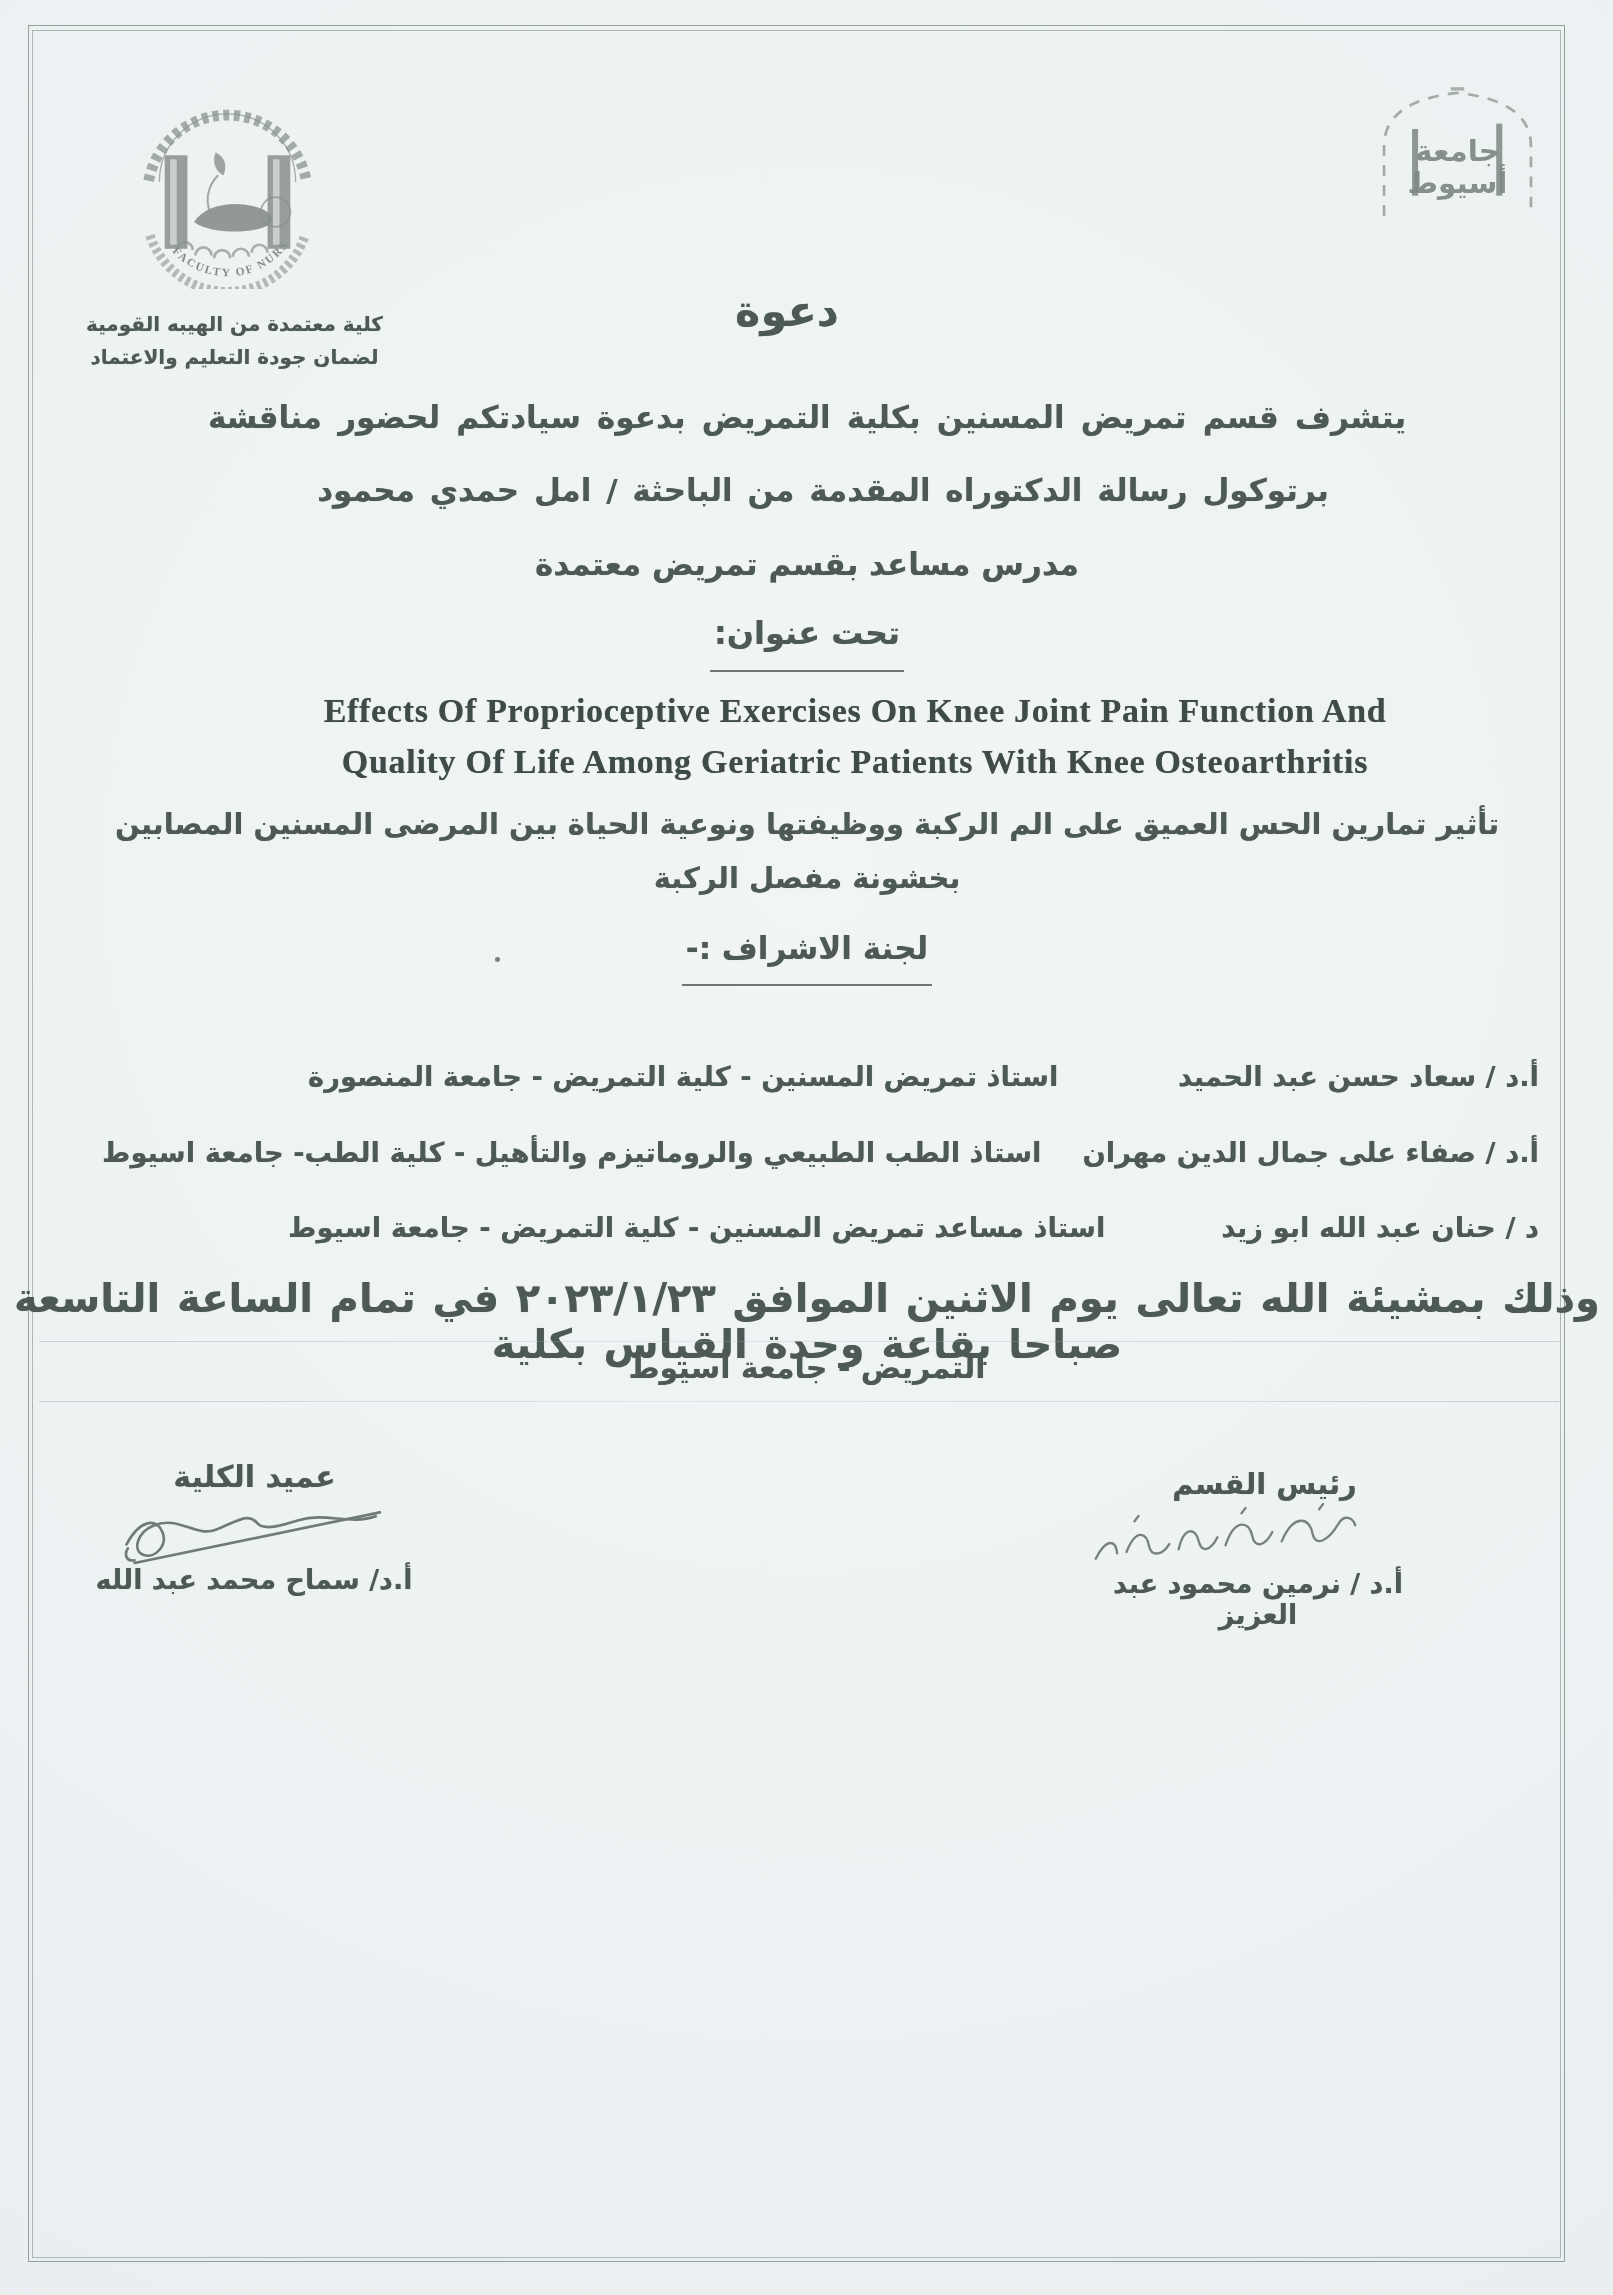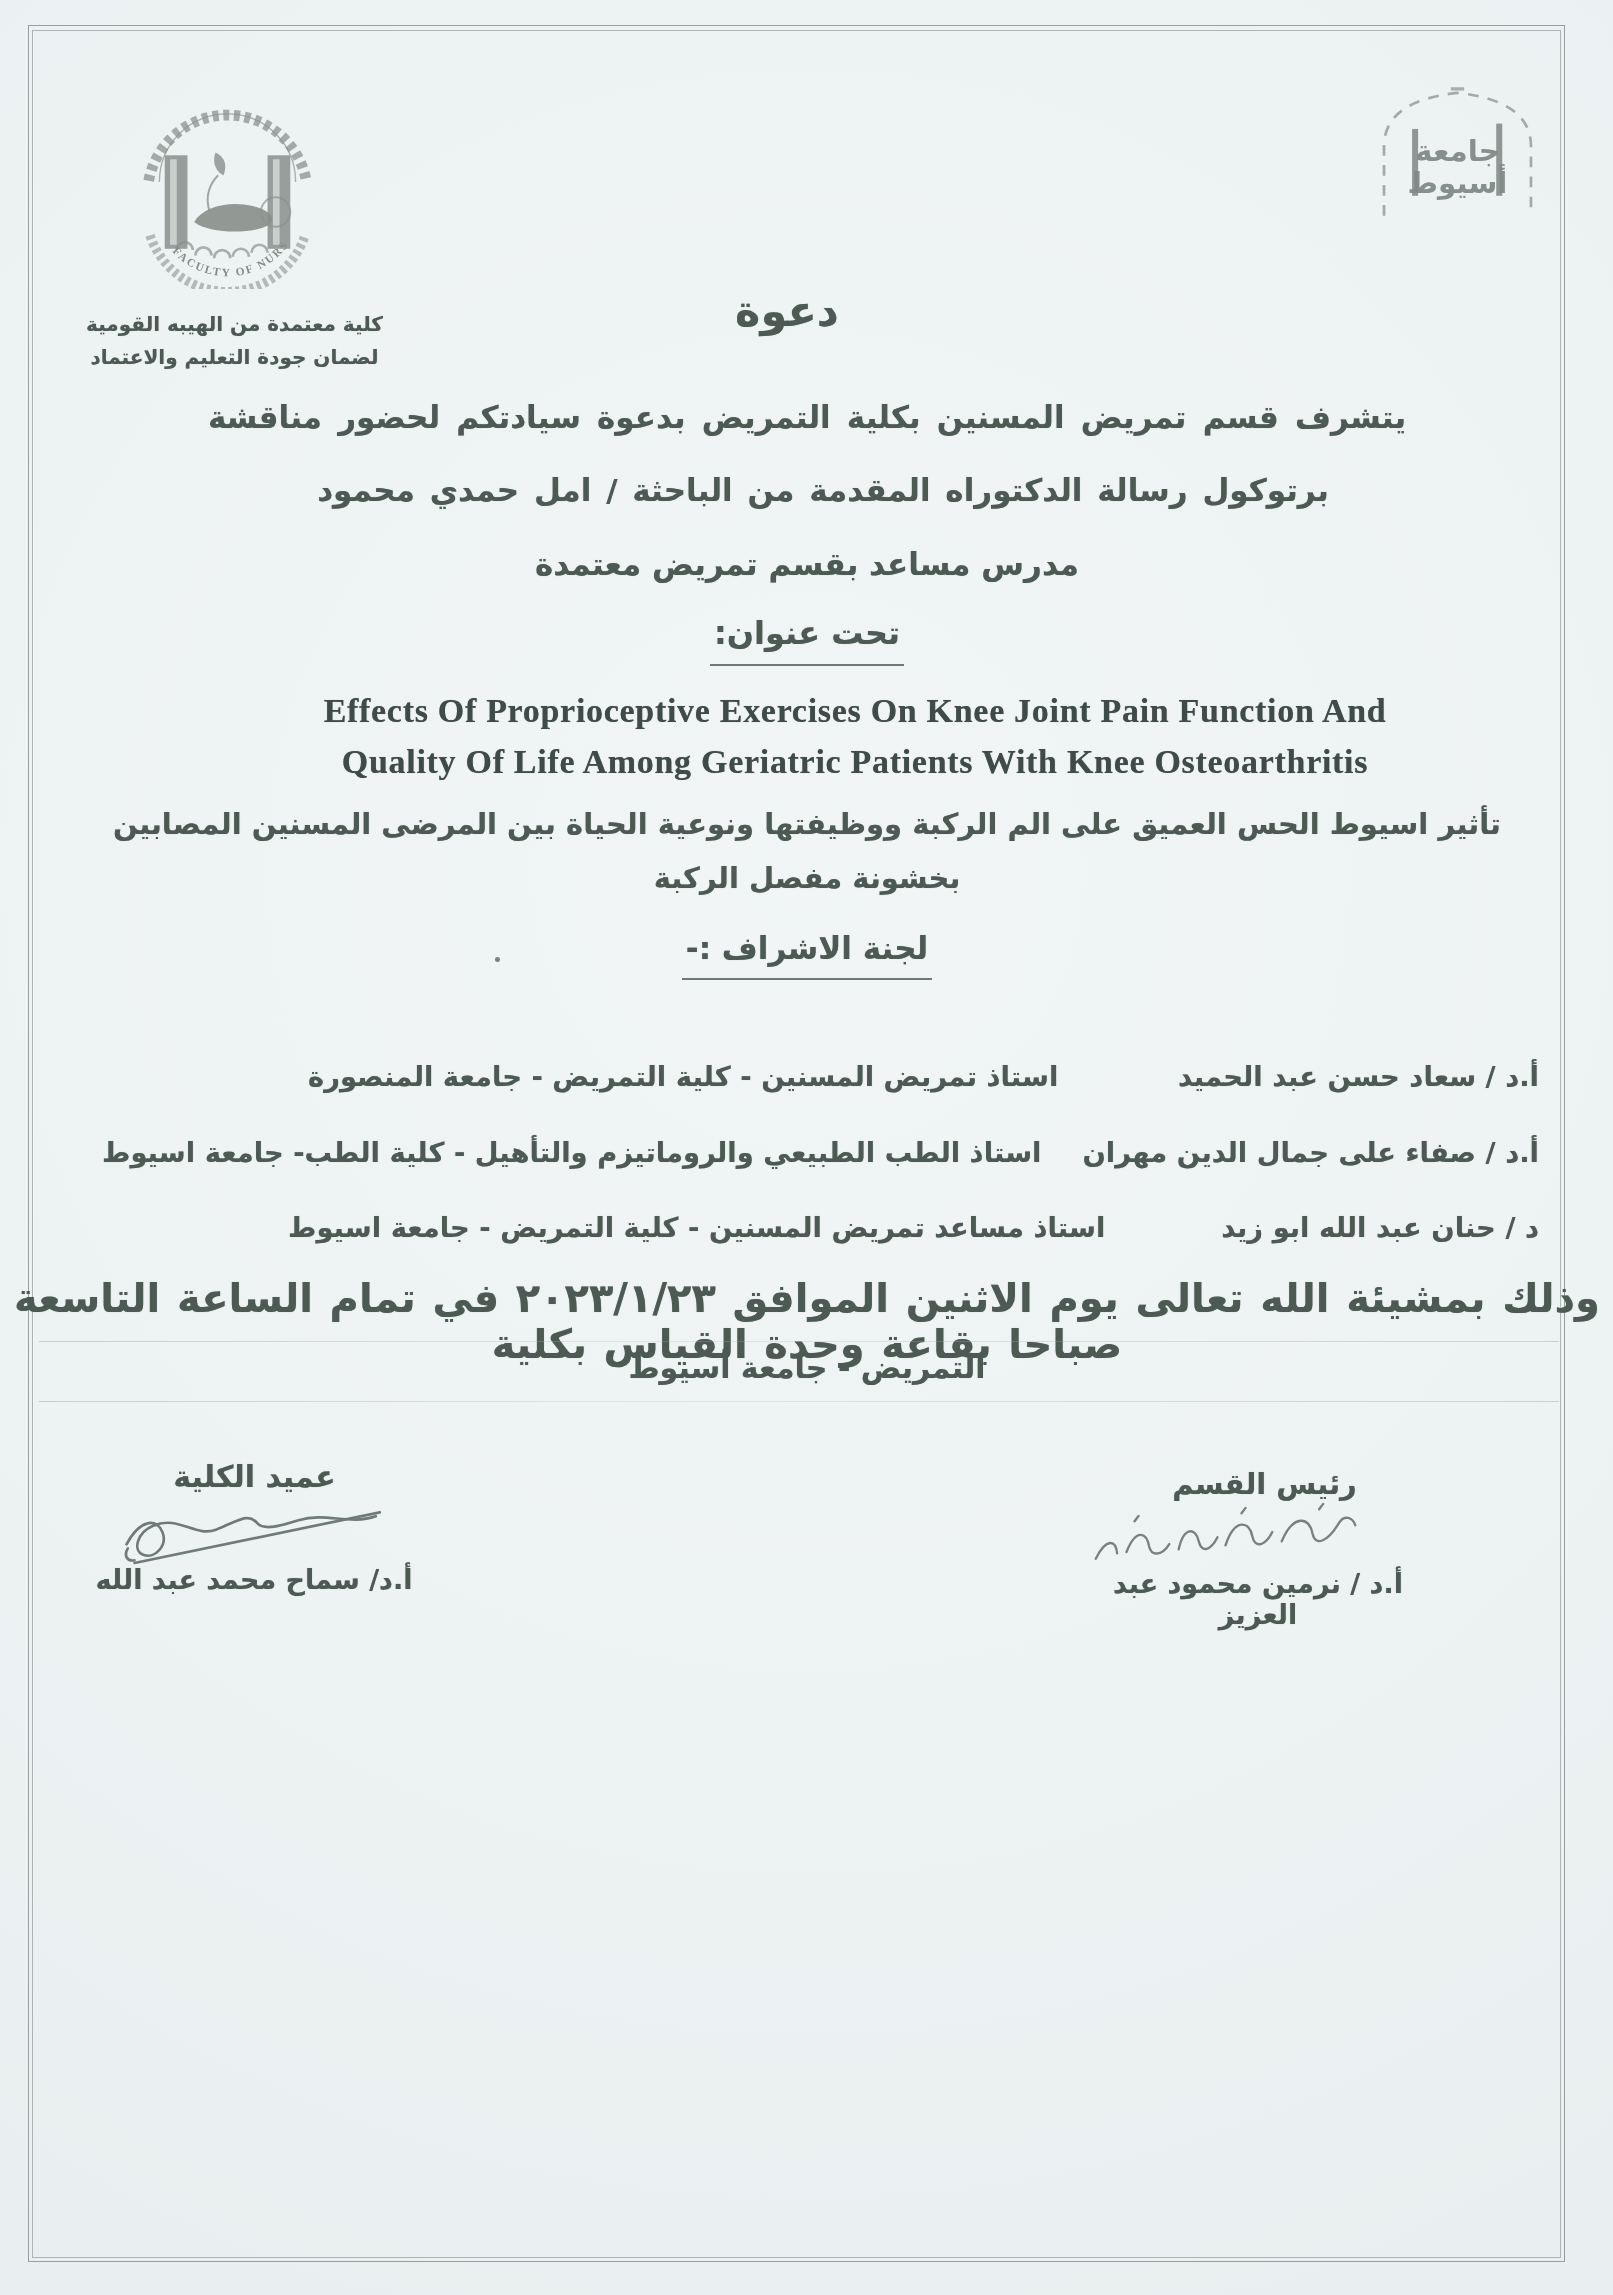--- a/index.html
+++ b/index.html
@@ -16,21 +16,21 @@
     border:1.3px solid rgba(120,132,128,.75);
   }
   .frame-inner{
     position:absolute;left:3.3px;top:3.3px;right:3.3px;bottom:3.3px;
     border:0.7px solid rgba(130,142,138,.6);
   }
   .ink{color:#4d5a54;text-shadow:0 0 0.7px rgba(77,90,84,.55);}
   .ink-dark{color:#3e4b48;text-shadow:0 0 0.7px rgba(62,75,72,.6);}
   .ar{font-weight:bold;}
   .center{position:absolute;left:0;width:100%;text-align:center;}
-  .u{display:inline-block;border-bottom:2px solid rgba(77,90,84,.8);padding:0 4px 12px 4px;}
+  .u{display:inline-block;border-bottom:2px solid rgba(77,90,84,.8);padding:0 4px 18px 4px;}
 
   .accreditation{position:absolute;left:74px;top:308px;width:321px;text-align:center;
     font-size:20px;line-height:1.65;}
 
   .doc-title{top:286px;font-size:43px;letter-spacing:1.3px;transform:translateX(-20px);}
   .intro-1{top:399px;font-size:31px;word-spacing:5.4px;}
   .intro-2{top:472px;font-size:31px;word-spacing:4px;margin-left:16px;}
   .intro-3{top:546px;font-size:31px;}
   .under-title{top:614px;font-size:32px;}
 
@@ -121,21 +121,21 @@
   <div class="center intro-1 ink ar" dir="rtl">يتشرف قسم تمريض المسنين  بكلية التمريض بدعوة سيادتكم لحضور مناقشة</div>
   <div class="center intro-2 ink ar" dir="rtl">برتوكول رسالة الدكتوراه المقدمة من الباحثة / امل حمدي محمود</div>
   <div class="center intro-3 ink ar" dir="rtl">مدرس مساعد بقسم تمريض معتمدة</div>
 
   <div class="center under-title" dir="rtl">
     <span class="u ink ar">تحت عنوان:</span>
   </div>
 
   <div class="center en-1 en-title ink-dark">Effects Of Proprioceptive Exercises On Knee Joint Pain Function And</div>
   <div class="center en-2 en-title ink-dark">Quality Of Life Among Geriatric Patients With Knee Osteoarthritis</div>
-  <div class="center ar-title-1 ink ar" dir="rtl">تأثير اسيوط الحس العميق على الم الركبة ووظيفتها ونوعية الحياة بين المرضى المسنين المصابين</div>
+  <div class="center ar-title-1 ink ar" dir="rtl">تأثير تمارين الحس العميق على الم الركبة ووظيفتها ونوعية الحياة بين المرضى المسنين المصابين</div>
   <div class="center ar-title-2 ink ar" dir="rtl">بخشونة مفصل الركبة</div>
 
   <div class="center committee-heading" dir="rtl">
     <span class="u ink ar">لجنة الاشراف :-</span>
   </div>
   <div class="stray-dot"></div>
 
   <div class="member-row row-0 ink ar">
     <span class="name">أ.د / سعاد حسن عبد الحميد</span>
     <span class="role">استاذ  تمريض المسنين  - كلية التمريض - جامعة المنصورة</span>

